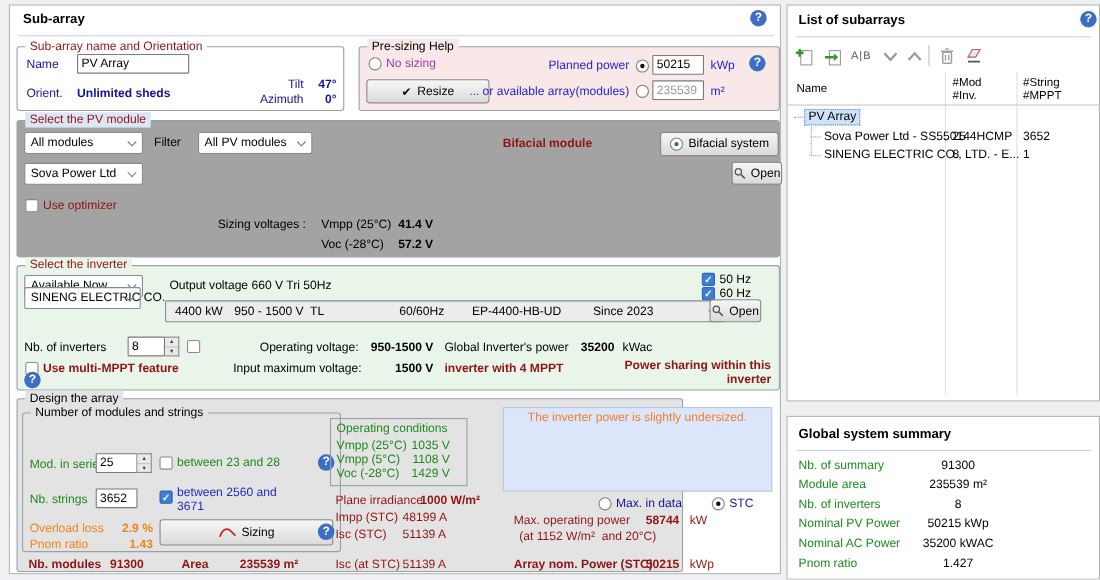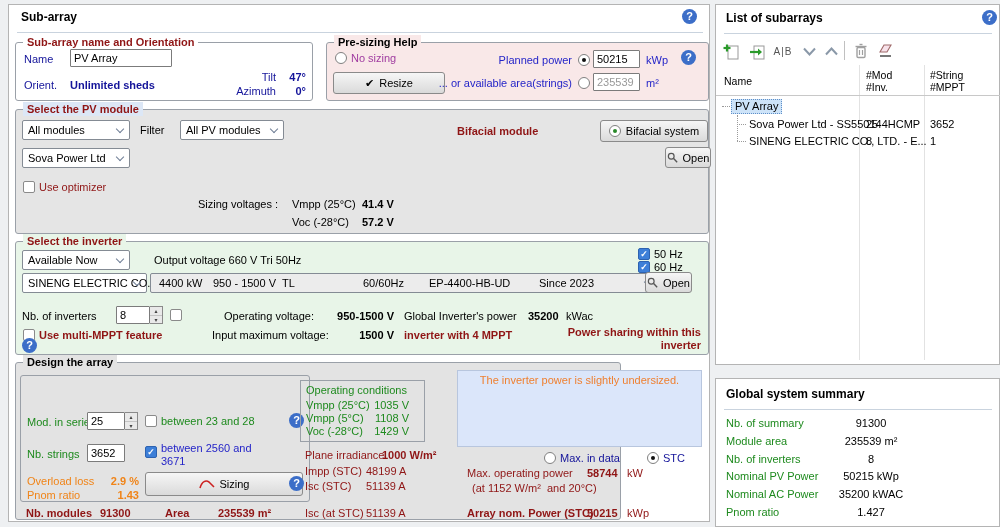--- a/index.html
+++ b/index.html
@@ -8,22 +8,22 @@
   .abs{position:absolute}
   .panel{position:absolute;background:#fff;border:1px solid #b4b4b4}
   .ttl{position:absolute;font-weight:bold;font-size:12px;white-space:pre}
   .hline{position:absolute;height:1px;background:#c9d3de}
   .lbl{position:absolute;white-space:pre}
   .wrap{white-space:normal}
   .b{font-weight:bold}
   .mar{color:#8f1515}.nav{color:#14149a}.blu{color:#2525c8}.grn{color:#1e8a1e}
   .org{color:#f08418}.pur{color:#a03ca0}.warn{color:#ef8030}
   .gb{position:absolute;border:1px solid #9aa0a8;border-radius:3px}
-  .gb>.lg{position:absolute;top:-8px;left:7px;padding:0 4px;font-weight:bold;white-space:pre;line-height:14px}
-  .bg-white{background:#fff}.bg-pink{background:#f9e8e8}.bg-blue{background:#e5e5e5}
+  .gb>.lg{position:absolute;top:-8px;left:7px;padding:0 4px;font-weight:normal;white-space:pre;line-height:14px}
+  .bg-white{background:#fff}.bg-pink{background:#f9e8e8}.bg-blue{background:#a3a3a3}
   .bg-green{background:#e8f5e8}.bg-gray{background:#e3e3e3}
   .bg-white>.lg{background:#fff}.bg-pink>.lg{background:#f9e8e8}.bg-blue>.lg{background:#dce7f6}
   .bg-green>.lg{background:#e8f5e8}.bg-gray>.lg{background:#e3e3e3}
   .txt{position:absolute;border:1px solid #7b7b7b;border-radius:1px;font-family:inherit;font-size:11px;padding:0 3px;background:#fff;color:#000}
   .txt.dis{color:#999}
   .combo{position:absolute;background:#fff;border:1px solid #848b94;border-radius:2px}
   .combo.gray{background:#ececec}
   .combo .ctext{position:absolute;left:5px;top:3px;white-space:pre}
   .cseg{position:absolute;top:3px;white-space:pre}
   .chev{position:absolute;right:6px;top:5px;width:6px;height:6px;border-right:1.5px solid #6f7e96;border-bottom:1.5px solid #6f7e96;transform:rotate(45deg)}
@@ -75,21 +75,21 @@
       <div class="lbl pur" style="left:24px;top:9px">No sizing</div>
       <div class="btn" style="left:6px;top:29px;width:112px;height:22px">
         <span>✔</span>
         <span>Resize</span>
       </div>
       <div class="lbl blu" style="left:60px;top:11px;width:185px;text-align:right">Planned power</div>
       <div class="radio on" style="left:251px;top:11px"></div>
       <input class="txt" style="left: 266px; top: 7px; width: 47px; height: 18px;" value="50215">
       <div class="lbl blu" style="left:319px;top:11px">kWp</div>
       <div class="q" style="left:354px;top:7px">?</div>
-      <div class="lbl blu" style="left:60px;top:34px;width:185px;text-align:right">... or available area(strings)</div>
+      <div class="lbl blu" style="left:60px;top:34px;width:185px;text-align:right">... or available array(modules)</div>
       <div class="radio" style="left:251px;top:34px"></div>
       <input class="txt dis" style="left: 266px; top: 30px; width: 47px; height: 18px;" value="235539">
       <div class="lbl blu" style="left:319px;top:34px">m²</div>
     </div>
 
     <div class="gb bg-blue" style="left:6px;top:104px;width:694px;height:125px">
       <span class="lg mar">Select the PV module</span>
       <div class="combo" style="left:6px;top:10px;width:108px;height:20px">
         <span class="ctext">All modules</span>
           <i class="chev"></i>
@@ -128,21 +128,21 @@
       <span class="lg mar">Select the inverter</span>
       <div class="combo" style="left:6px;top:8px;width:108px;height:20px">
         <span class="ctext">Available Now</span>
           <i class="chev"></i>
       </div>
       <div class="lbl" style="left:138px;top:12px">Output voltage 660 V Tri 50Hz</div>
       <div class="cb on" style="left:622px;top:6px"></div>
       <div class="lbl" style="left:638px;top:6px">50 Hz</div>
       <div class="cb on" style="left:622px;top:19px"></div>
       <div class="lbl" style="left:638px;top:19px">60 Hz</div>
-      <div class="combo" style="left:6px;top:31px;width:125px;height:20px">
+      <div class="combo" style="left:6px;top:19px;width:106px;height:20px">
         <span class="ctext">SINENG ELECTRIC CO.</span>
           <i class="chev"></i>
       </div>
       <div class="combo gray" style="left:134px;top:31px;width:508px;height:20px">
         <span class="cseg" style="left:8px">4400 kW</span>
         <span class="cseg" style="left:62px">950 - 1500 V  TL</span>
         <span class="cseg" style="left:212px">60/60Hz</span>
         <span class="cseg" style="left:278px">EP-4400-HB-UD</span>
         <span class="cseg" style="left:388px">Since 2023</span>
         <i class="chev"></i>
@@ -154,38 +154,39 @@
           </svg>
         <span>Open</span>
       </div>
       <div class="lbl" style="left:6px;top:68px">Nb. of inverters</div>
       <input class="txt" style="left: 100px; top: 64px; width: 34px; height: 18px;" value="8">
       <div class="spin" style="left:134px;top:64px">
           <i>▴</i>
           <i>▾</i>
         </div>
       <div class="cb" style="left:154px;top:67px"></div>
-      <div class="lbl" style="left:196px;top:68px;width:114px;text-align:center">Operating voltage:</div>
+      <div class="lbl" style="left:196px;top:68px;width:114px;text-align:right">Operating voltage:</div>
       <div class="lbl b" style="left:318px;top:68px;width:60px;text-align:right">950-1500 V</div>
       <div class="lbl" style="left:388px;top:68px">Global Inverter's power</div>
       <div class="lbl b" style="left:512px;top:68px">35200</div>
       <div class="lbl" style="left:550px;top:68px">kWac</div>
       <div class="cb" style="left:7px;top:87px"></div>
       <div class="lbl mar b" style="left:23px;top:87px">Use multi-MPPT feature</div>
       <div class="lbl" style="left:196px;top:87px;width:114px;text-align:right">Input maximum voltage:</div>
       <div class="lbl b" style="left:318px;top:87px;width:60px;text-align:right">1500 V</div>
       <div class="lbl mar b" style="left:388px;top:87px">inverter with 4 MPPT</div>
       <div class="lbl mar b wrap" style="left:545px;top:84px;width:140px;text-align:right;line-height:13px">Power sharing within this inverter</div>
       <div class="q" style="left:6px;top:96px">?</div>
     </div>
 
     <div class="gb bg-gray" style="left:6px;top:357px;width:606px;height:158px">
       <span class="lg">Design the array</span>
 
       <div class="gb bg-gray" style="left:4px;top:12px;width:290px;height:127px">
+        <span class="lg">Number of modules and strings</span>
         <div class="lbl grn" style="left:6px;top:40px">Mod. in series</div>
         <input class="txt" style="left: 66px; top: 36px; width: 38px; height: 18px;" value="25">
         <div class="spin" style="left:104px;top:36px">
             <i>▴</i>
             <i>▾</i>
           </div>
         <div class="cb" style="left:124px;top:39px"></div>
         <div class="lbl grn" style="left:140px;top:39px">between 23 and 28</div>
         <div class="q" style="left:268px;top:37px">?</div>
         <div class="lbl grn" style="left:6px;top:72px">Nb. strings</div>

